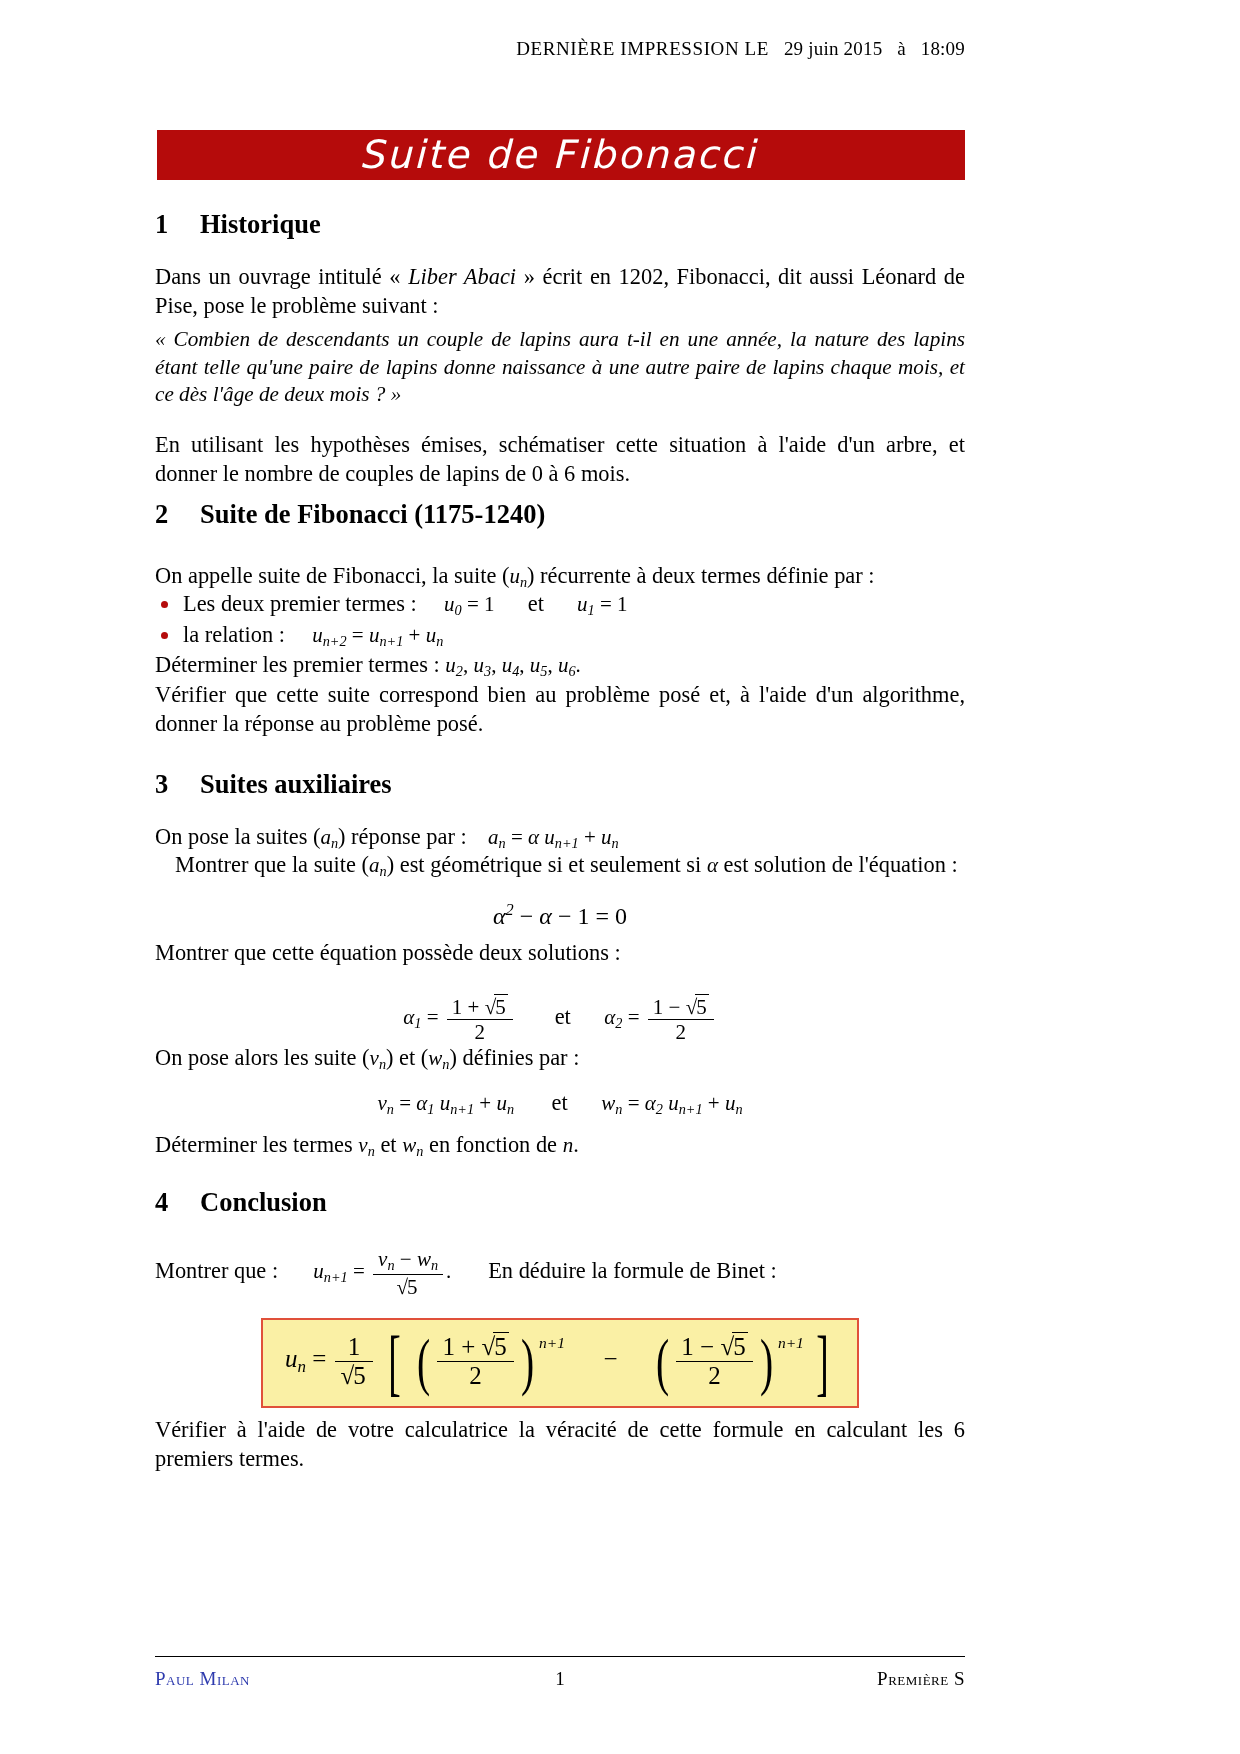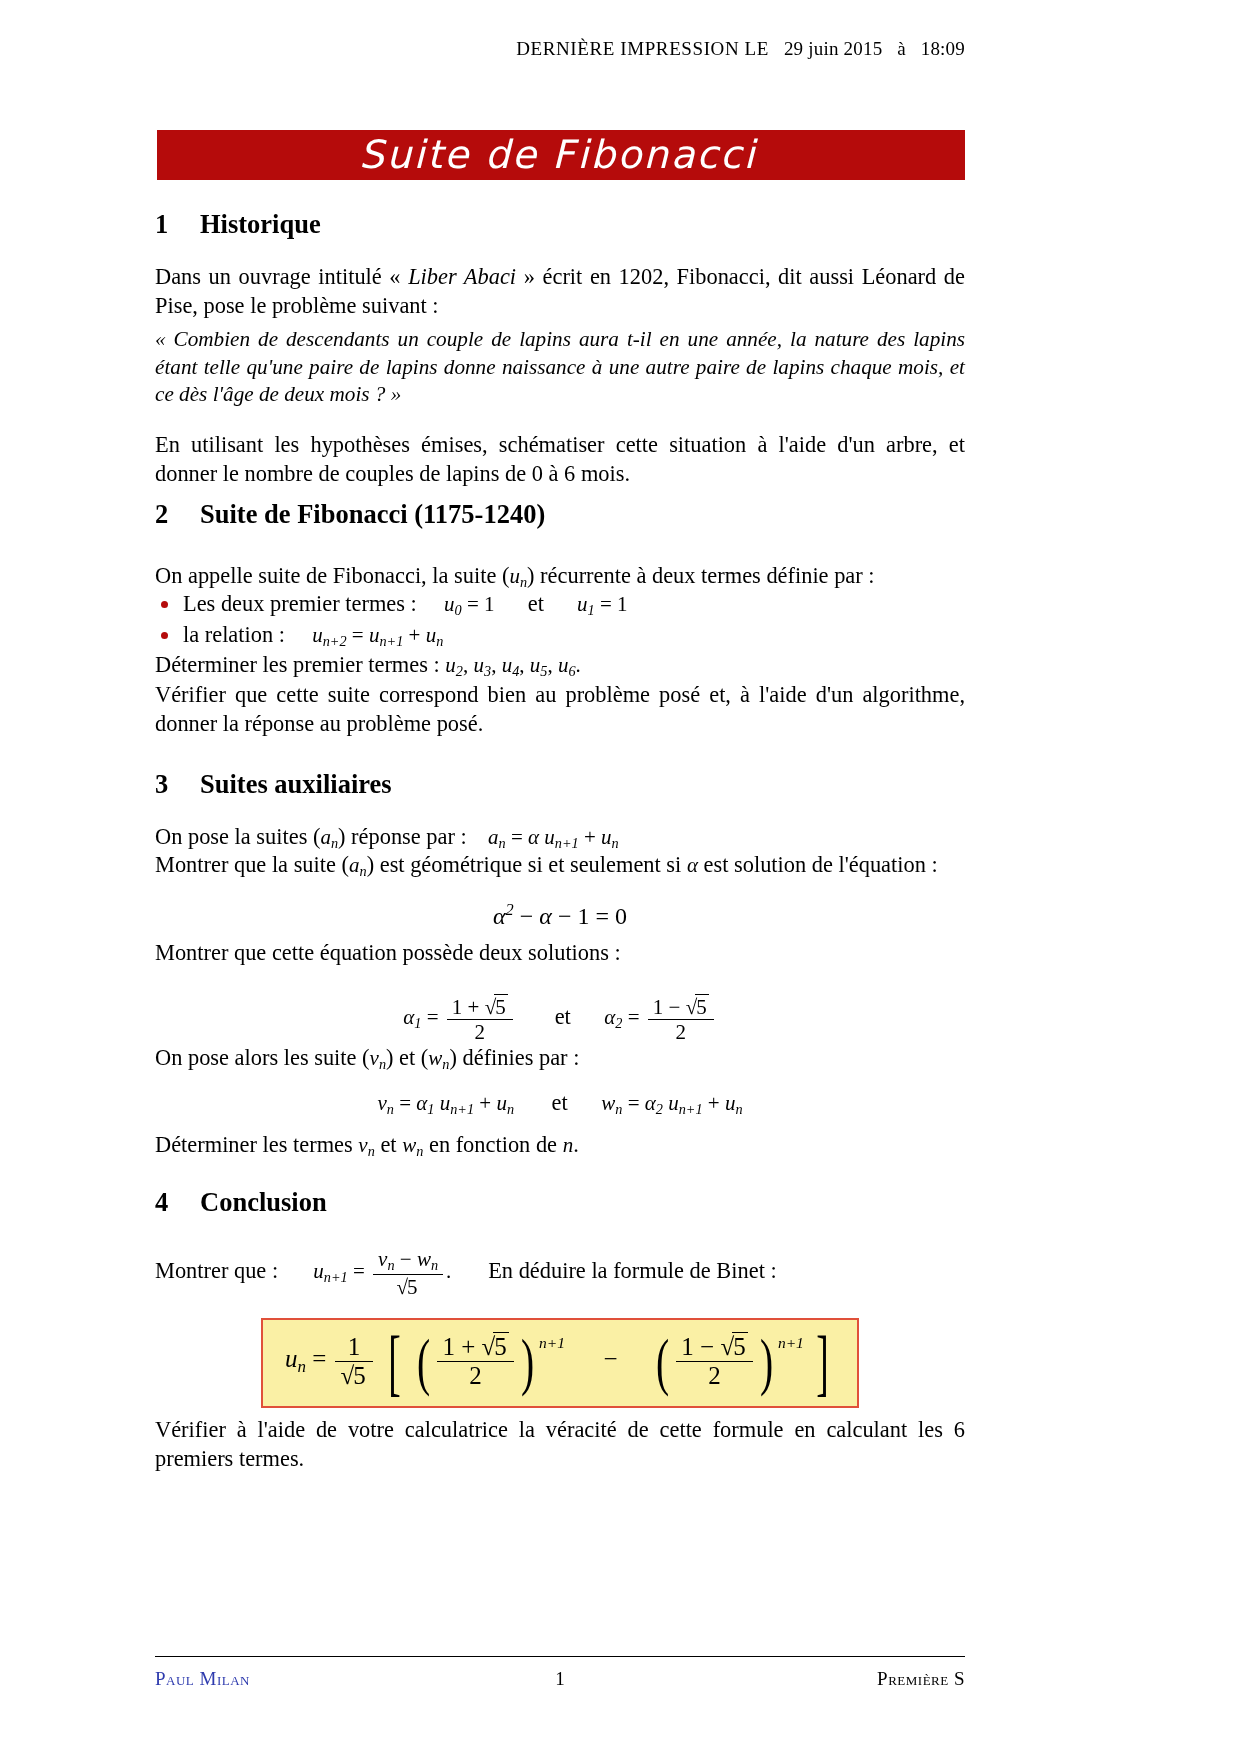--- a/index.html
+++ b/index.html
@@ -286,21 +286,21 @@
 
   <div class="col" style="top:822px;">
     <p class="body">
       <span>On pose la suites (</span><span class="math">a<sub class="m">n</sub></span><span>) réponse par :</span>
       <span style="display:inline-block;width:10px;"></span>
       <span class="math">a<sub class="m">n</sub> <span class="up">=</span> α u<sub class="m">n+1</sub> <span class="up">+</span> u<sub class="m">n</sub></span>
     </p>
   </div>
 
   <div class="col" style="top:850px;">
-    <p class="body" style="text-align:justify;">
+    <p class="body" style="text-align:justify;margin-left:20px;">
       <span>Montrer que la suite (</span><span class="math">a<sub class="m">n</sub></span><span>) est géométrique si et seulement si</span>
       <span class="math">α</span>
       <span>est solution de l'équation :</span>
     </p>
   </div>
 
   <div class="col" style="top:900px;">
     <div class="eqc">
       <span class="math" style="font-size:24px;">α<sup class="m up">2</sup> <span class="up">−</span> α <span class="up">−</span> <span class="up">1</span> <span class="up">=</span> <span class="up">0</span></span>
     </div>

